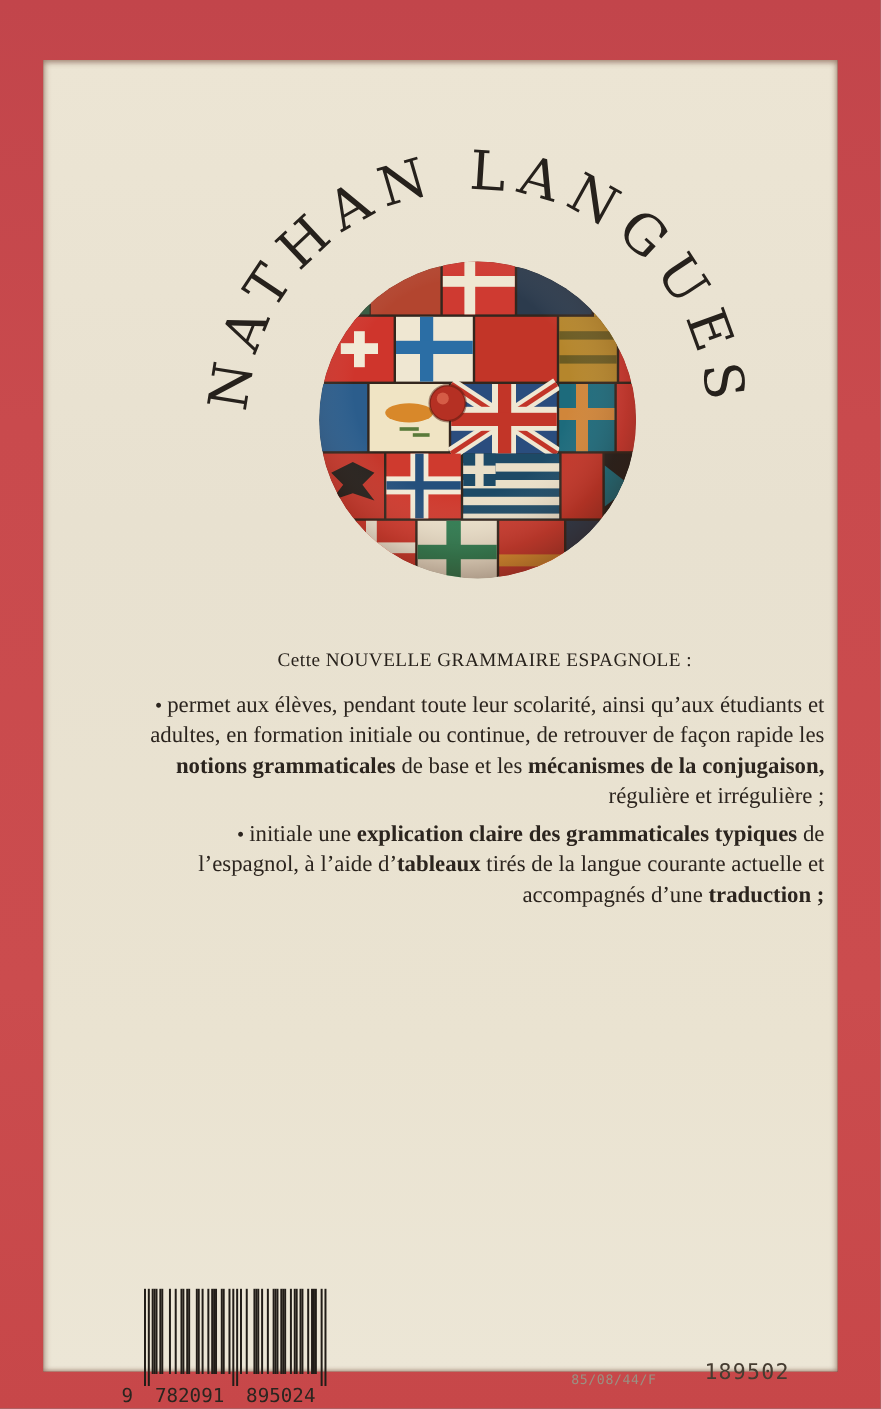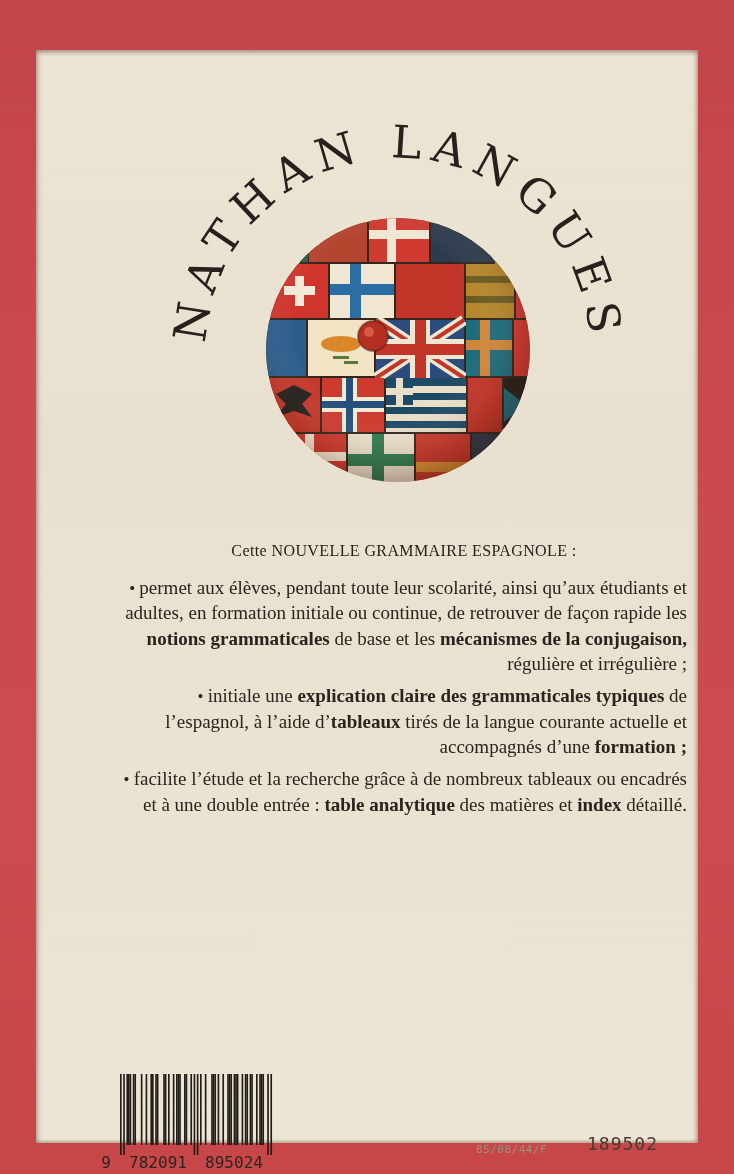--- a/index.html
+++ b/index.html
@@ -148,22 +148,21 @@
         <rect x="200" y="372" width="90" height="40" fill="#cf3a31"></rect>
 
         <circle cx="240" cy="240" r="132" fill="url(#shade)"></circle>
       </g>
     </svg>
 
     <div class="blurb">
       <h2>Cette NOUVELLE GRAMMAIRE ESPAGNOLE :</h2>
       <div>
           <p class="bullet"><span class="marker">• </span><span>permet aux élèves, pendant toute leur scolarité, ainsi qu’aux étudiants et adultes, en formation initiale ou continue, de retrouver de façon rapide les </span><b>notions grammaticales</b><span> de base et les </span><b>mécanismes de la conjugaison,</b><span> régulière et irrégulière ;</span></p>
-          <p class="bullet"><span class="marker">• </span><span>initiale une </span><b>explication claire des grammaticales typiques</b><span> de l’espagnol, à l’aide d’</span><b>tableaux</b><span> tirés de la langue courante actuelle et accompagnés d’une </span><b>formation ;</b></p>
-          <p class="bullet"><span class="marker">• </span><span>facilite l’étude et la recherche grâce à de nombreux tableaux ou encadrés et à une double entrée : </span><b>table analytique</b><span> des matières et </span><b>index</b><span> détaillé.</span></p>
+          <p class="bullet"><span class="marker">• </span><span>initiale une </span><b>explication claire des grammaticales typiques</b><span> de l’espagnol, à l’aide d’</span><b>tableaux</b><span> tirés de la langue courante actuelle et accompagnés d’une </span><b>traduction ;</b></p>
         </div>
     </div>
 
     <svg class="barcode-svg" viewBox="0 0 176 100">
       <g id="barcode-bars">
           <rect x="20.00" y="2" width="1.65" height="81" fill="#221d18"></rect>
           <rect x="23.20" y="2" width="1.65" height="81" fill="#221d18"></rect>
           <rect x="26.40" y="2" width="1.65" height="71" fill="#221d18"></rect>
           <rect x="28.00" y="2" width="1.65" height="71" fill="#221d18"></rect>
           <rect x="29.60" y="2" width="1.65" height="71" fill="#221d18"></rect>

